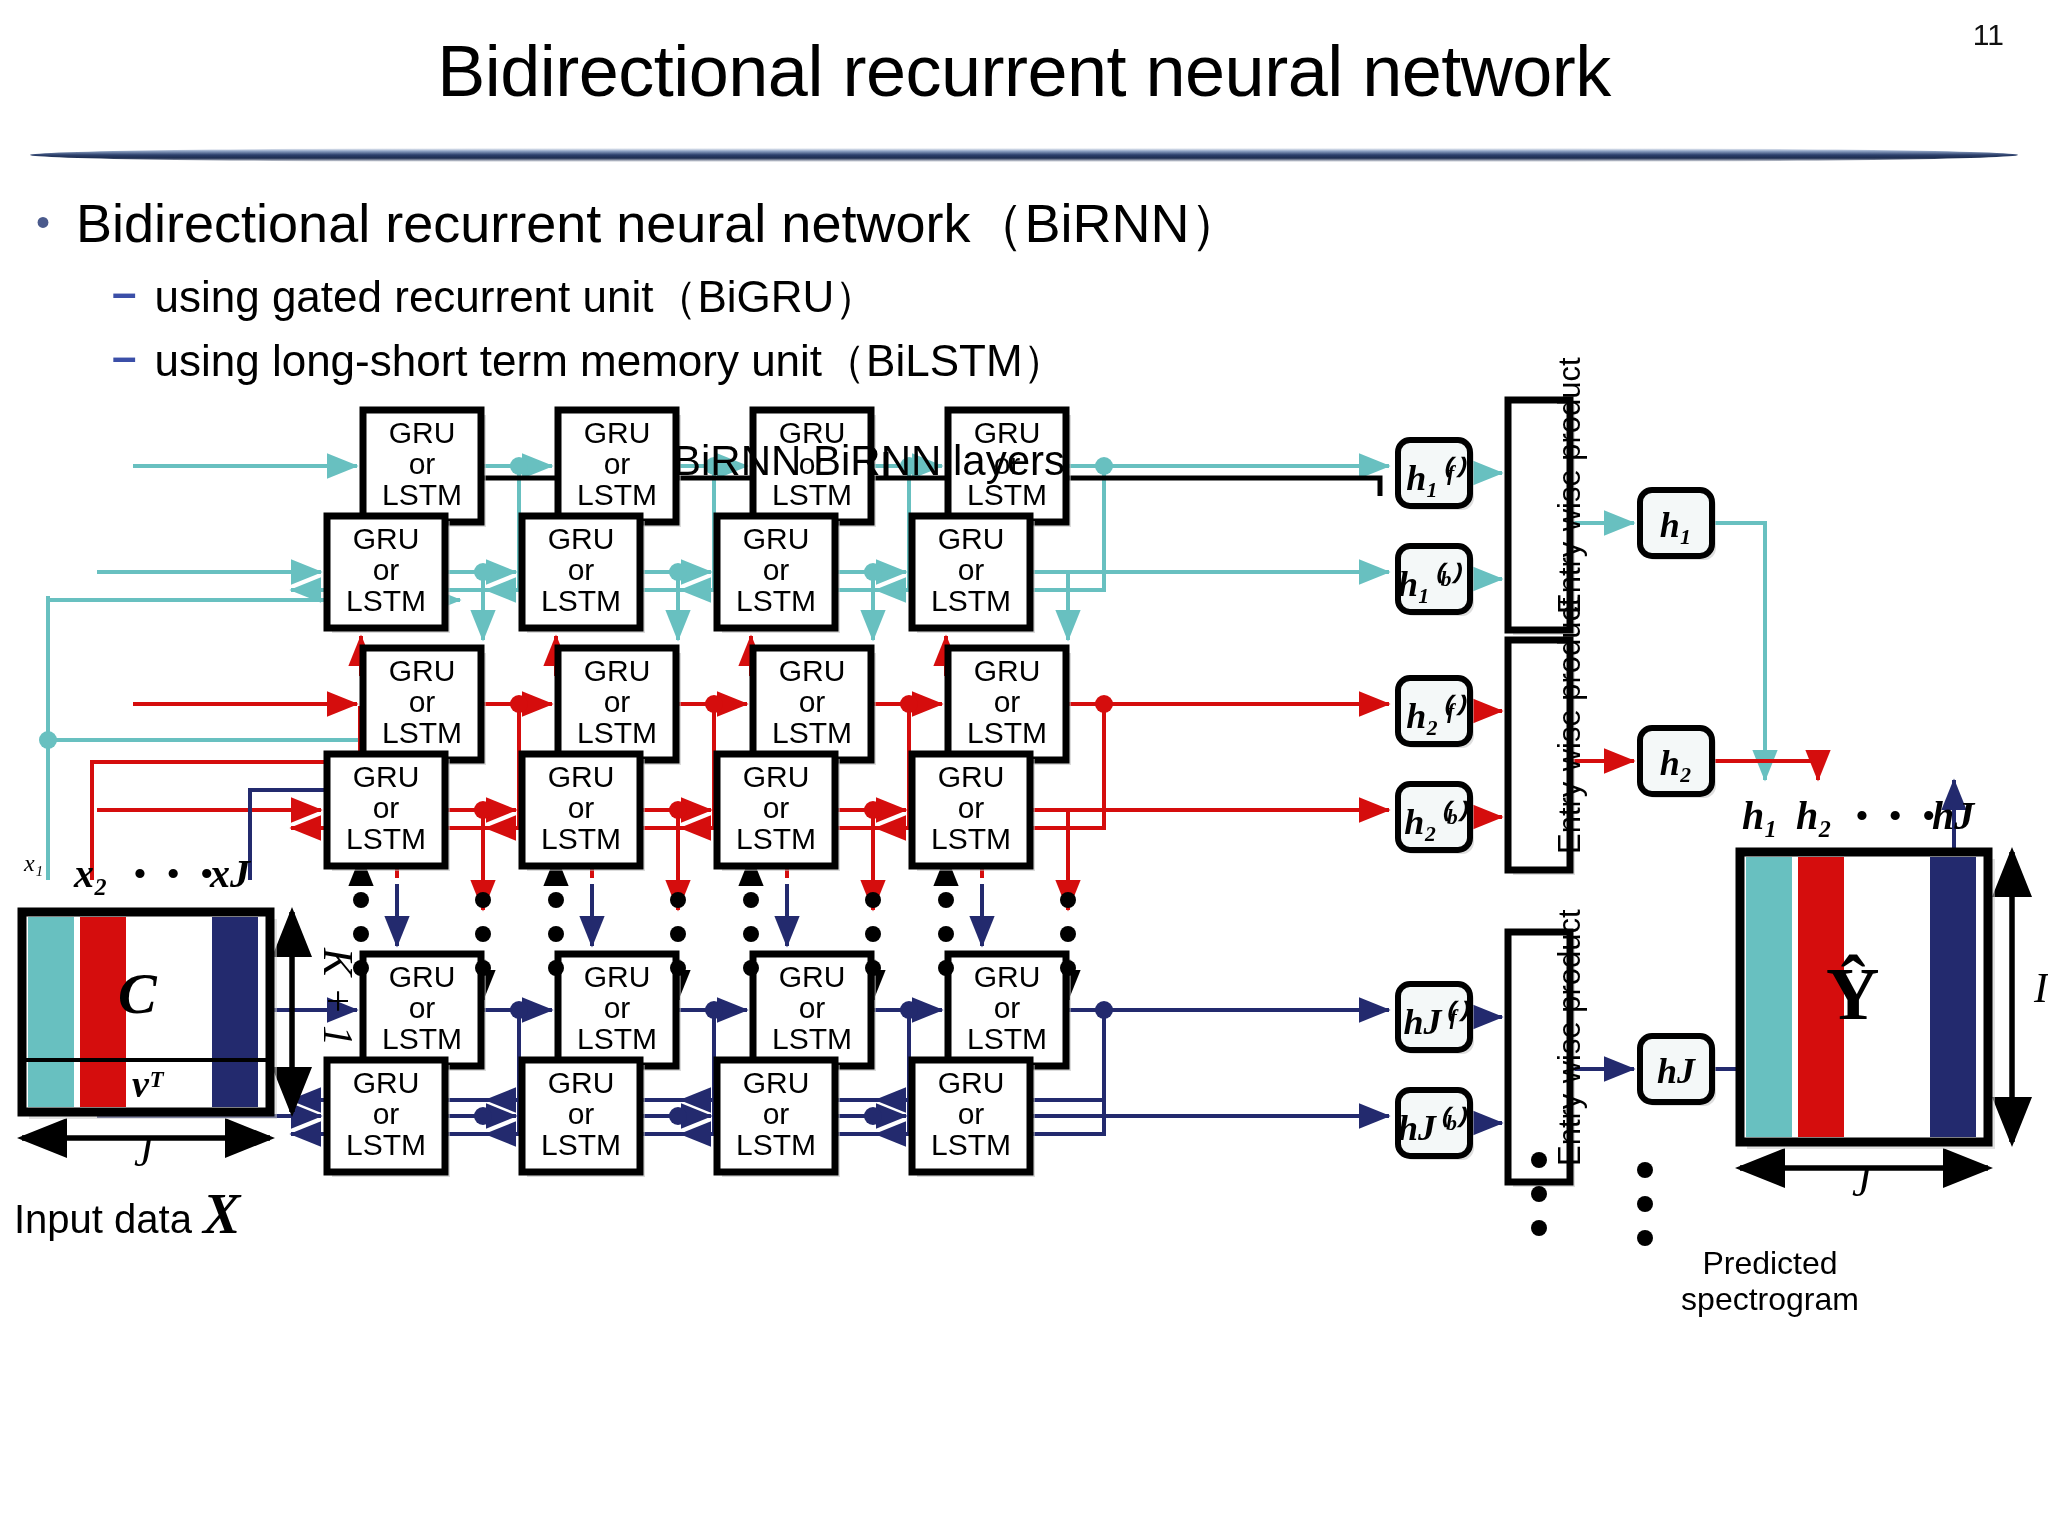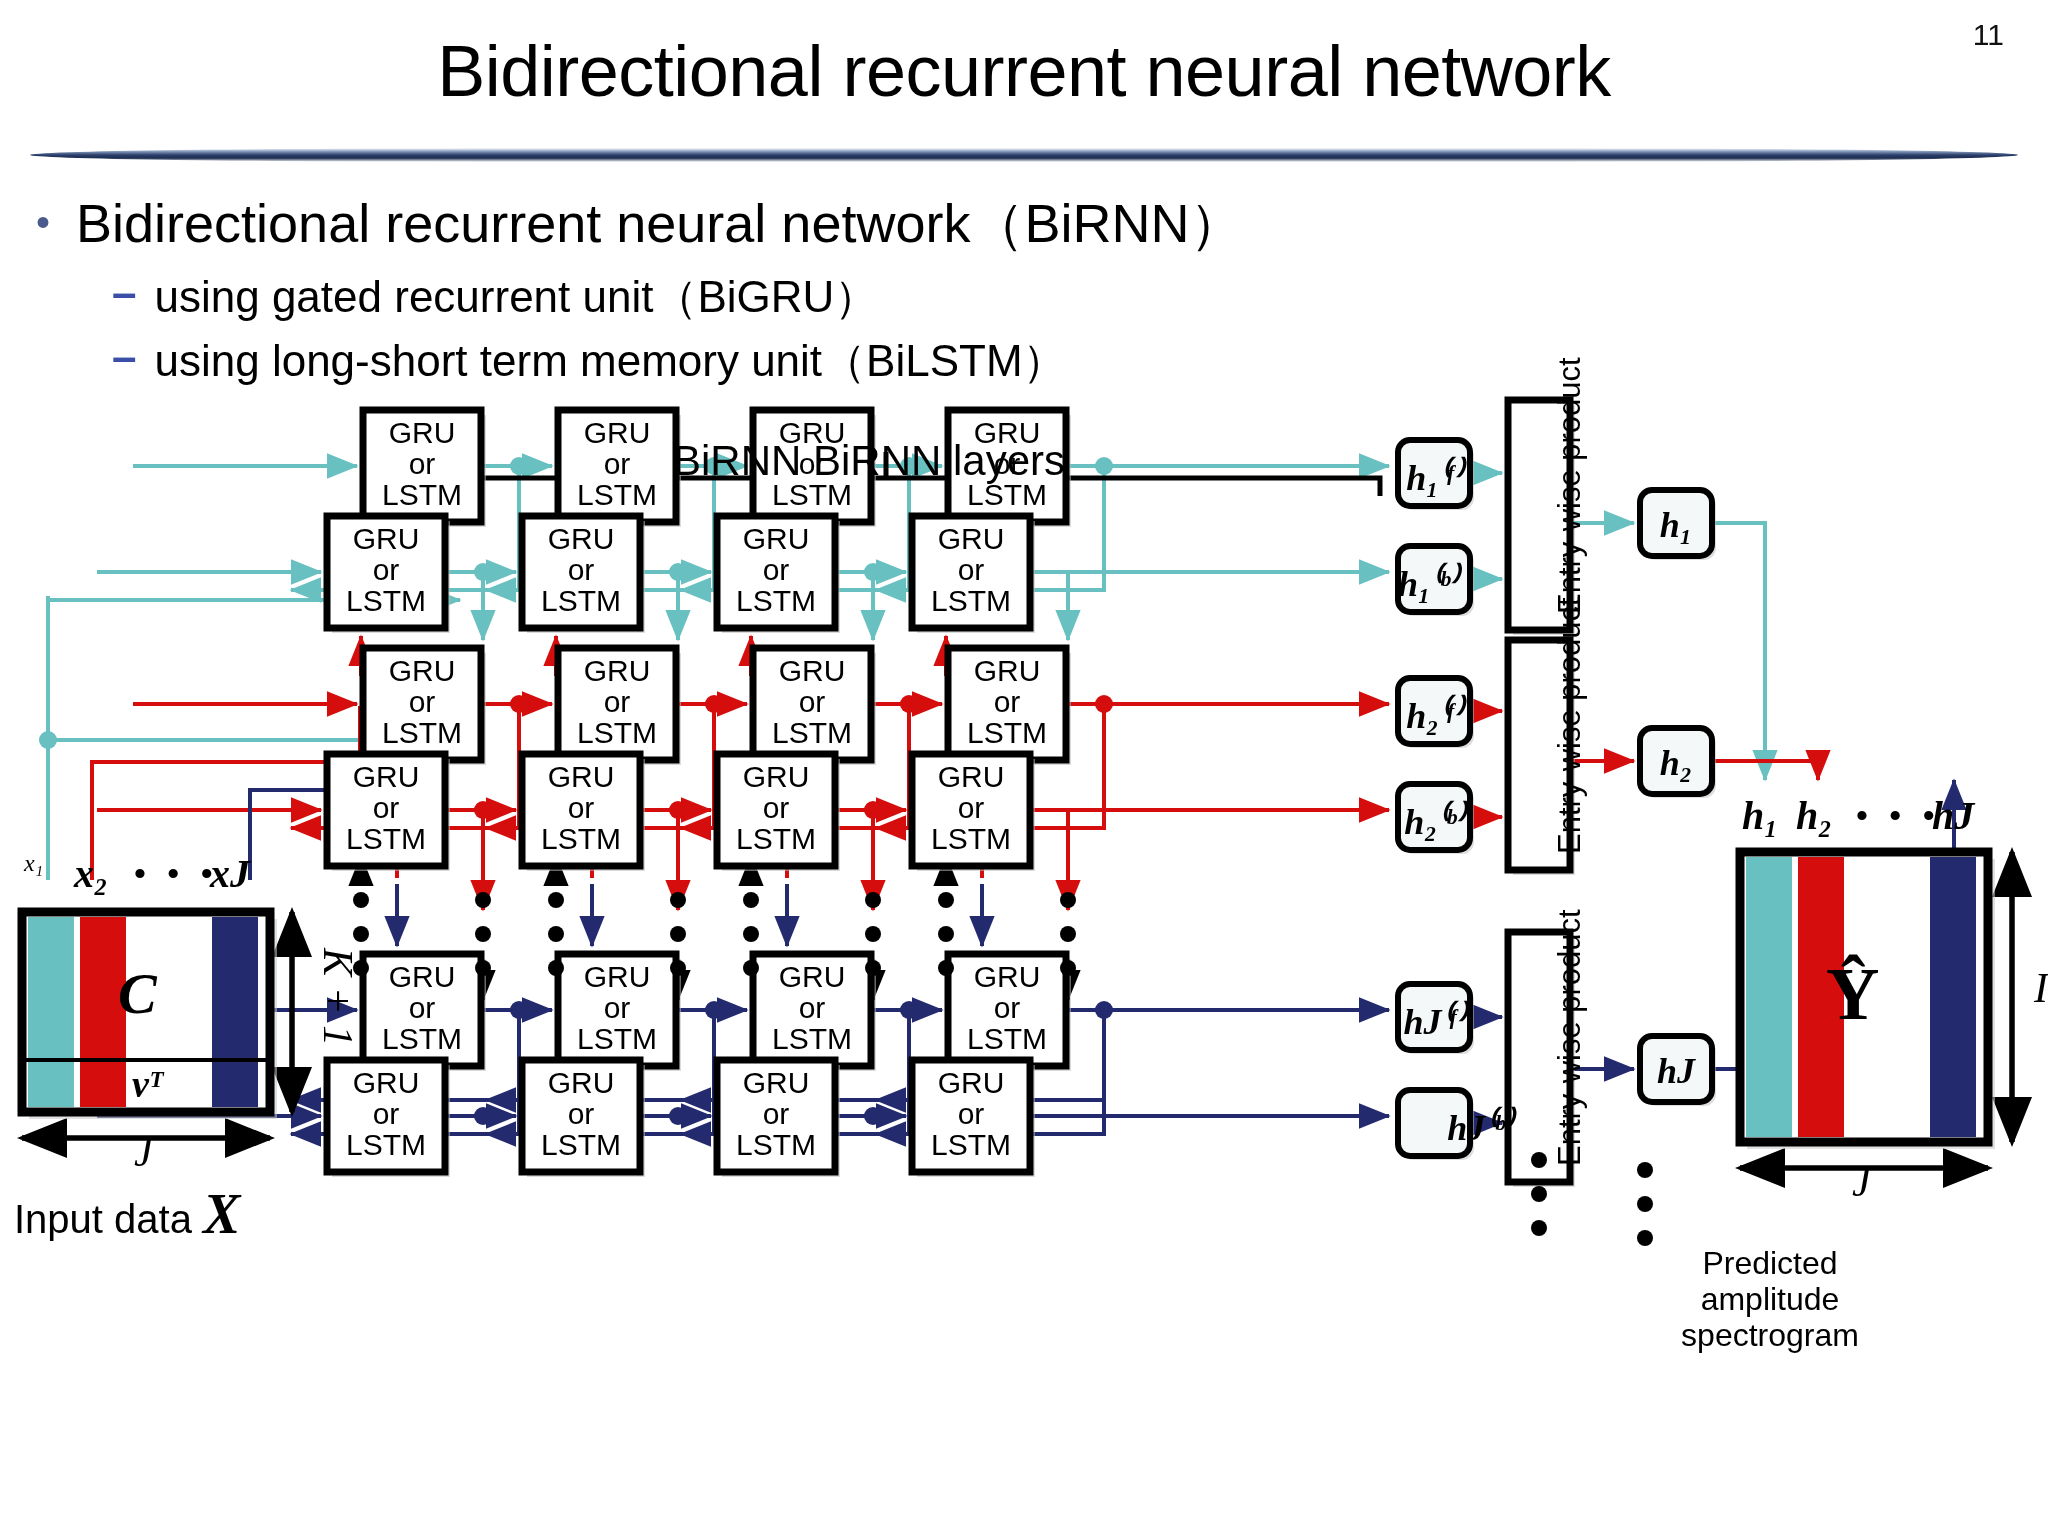--- a/index.html
+++ b/index.html
@@ -353,21 +353,20 @@
           <circle cx="1645" cy="1238" r="8" fill="#000"></circle>
         </g>
     </svg>
 
     <div class="lbl four-layers">BiRNN BiRNN layers</div>
 
     <div class="lbl input-caption"><span>Input data </span><span class="bigX">X</span></div>
 
     <div class="lbl predicted">
       <div>Predicted</div>
-      <div>amplitude</div>
       <div>spectrogram</div>
     </div>
 
     <div id="overlay">
         <div class="gru-box-label" style="left: 363px; top: 417px; width: 118px; height: 112px;">
           <div>GRU</div>
           <div>or</div>
           <div>LSTM</div>
         </div>
         <div class="gru-box-label" style="left: 558px; top: 417px; width: 118px; height: 112px;">
@@ -487,21 +486,21 @@
         </div>
         <div class="hbox-label" style="left: 1398px; top: 452px; width: 72px; text-align: center;">h₁⁽ᶠ⁾</div>
         <div class="hbox-label" style="left: 1398px; top: 558px; width: 72px; ">h₁⁽ᵇ⁾</div>
         <div class="ewp-label" style="left: 1552px; top: 614px;">Entry-wise product</div>
         <div class="hbox-label" style="left: 1640px; top: 504px; width: 72px; text-align: center;">h₁</div>
         <div class="hbox-label" style="left: 1398px; top: 690px; width: 72px; text-align: center;">h₂⁽ᶠ⁾</div>
         <div class="hbox-label" style="left: 1398px; top: 796px; width: 72px; text-align: center;">h₂⁽ᵇ⁾</div>
         <div class="ewp-label" style="left: 1552px; top: 854px;">Entry-wise product</div>
         <div class="hbox-label" style="left: 1640px; top: 742px; width: 72px; text-align: center;">h₂</div>
         <div class="hbox-label" style="left: 1398px; top: 996px; width: 72px; text-align: center;">hJ⁽ᶠ⁾</div>
-        <div class="hbox-label" style="left: 1440px; top: 1102px; width: 72px; text-align: right;">hJ⁽ᵇ⁾</div>
+        <div class="hbox-label" style="left: 1398px; top: 1102px; width: 72px; text-align: left;">hJ⁽ᵇ⁾</div>
         <div class="ewp-label" style="left: 1552px; top: 1166px;">Entry-wise product</div>
         <div class="hbox-label" style="left: 1640px; top: 1050px; width: 72px; text-align: center;">hJ</div>
         <div class="lbl serif-i" style="left: 118px; top: 960px; font-size: 58px; font-weight: bold;">C</div>
         <div class="lbl serif-i" style="left: 132px; top: 1062px; font-size: 38px; font-weight: bold;">vᵀ</div>
         <div class="lbl serif-i" style="left: 24px; top: 850px; font-size: 24px; font-weight: normal; text-align: center;">x₁</div>
         <div class="lbl serif-i" style="left: 74px; top: 850px; font-size: 40px; font-weight: bold; text-align: right;">x₂</div>
         <div class="lbl " style="left: 134px; top: 854px; font-size: 34px; letter-spacing: 6px;">• • •</div>
         <div class="lbl serif-i" style="left: 210px; top: 850px; font-size: 40px; font-weight: bold;">xJ</div>
         <div class="lbl serif-i" style="left: 134px; top: 1128px; font-size: 42px;">J</div>
         <div class="lbl serif-i" style="left: 314px; top: 948px; font-size: 42px; writing-mode: vertical-rl;">K + 1</div>

